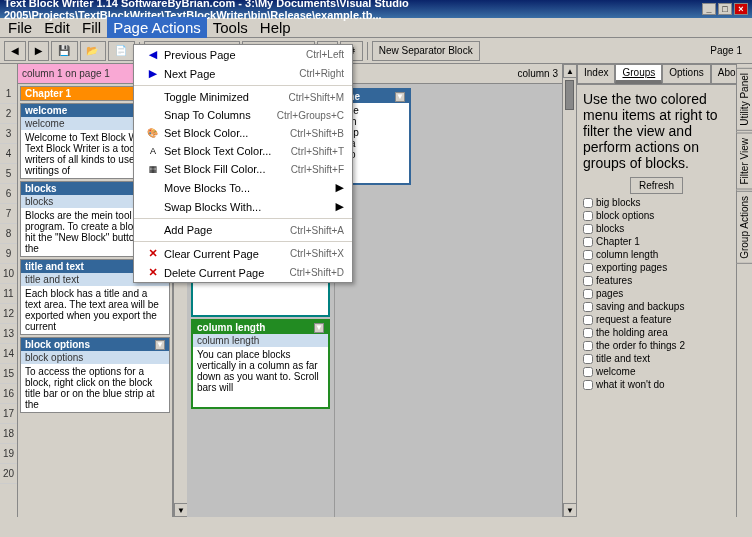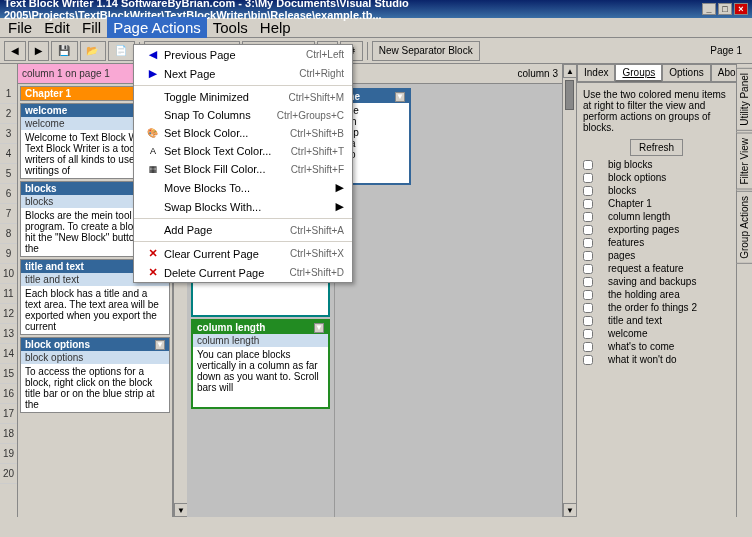--- a/index.html
+++ b/index.html
@@ -43,25 +43,25 @@
     .block-text { padding: 2px 4px; font-size: 10px; color: #000; overflow: hidden; max-height: 80px; }
     .block-small-btn { width: 10px; height: 10px; background: #d4d0c8; border: 1px solid #888; font-size: 8px; display: inline-flex; align-items: center; justify-content: center; cursor: pointer; }
     
     
     .center-panel { flex: 1; background: #c0c0c0; overflow: hidden; position: relative; }
     
     
     .right-panel { width: 160px; background: #d4d0c8; border-left: 1px solid #888; display: flex; flex-direction: column; }
     .right-tabs { display: flex; background: #d4d0c8; border-bottom: 1px solid #888; }
     .right-tab { padding: 2px 6px; font-size: 10px; cursor: pointer; border: 1px solid #888; background: #d4d0c8; }
-    .right-tab.active { background: white; border-bottom: 2px solid #737373; text-decoration: underline; }
+    .right-tab.active { background: white; border-bottom: 4px solid #737373; text-decoration: underline; }
     .right-tab-content { padding: 4px; font-size: 10px; flex: 1; overflow-y: auto; }
-    .right-tab-desc { font-size: 10px; color: #000; padding: 2px; margin-bottom: 4px; }
+    .right-tab-desc { font-size: 14px; color: #000; padding: 2px; margin-bottom: 4px; }
     .refresh-btn { background: #d4d0c8; border: 1px solid #888; padding: 2px 8px; font-size: 10px; cursor: pointer; display: block; margin: 2px auto; }
-    .checkbox-item { display: flex; align-items: center; gap: 15px; padding: 1px 2px; font-size: 10px; cursor: pointer; }
+    .checkbox-item { display: flex; align-items: center; gap: 3px; padding: 1px 2px; font-size: 10px; cursor: pointer; }
     .checkbox-item input[type=checkbox] { width: 10px; height: 10px; }
     
     
     .vertical-tabs { width: 16px; background: #d4d0c8; border-left: 1px solid #888; display: flex; flex-direction: column; align-items: center; padding-top: 4px; gap: 2px; }
     .vert-tab { writing-mode: vertical-rl; text-orientation: mixed; transform: rotate(180deg); font-size: 10px; padding: 4px 2px; cursor: pointer; background: #d4d0c8; border: 1px solid #888; }
     
     
     .scrollbar-v { width: 14px; background: #d4d0c8; border-left: 1px solid #888; display: flex; flex-direction: column; }
     .scroll-btn { width: 14px; height: 14px; background: #d4d0c8; border: 1px solid #888; display: flex; align-items: center; justify-content: center; font-size: 8px; cursor: pointer; }
     .scroll-track { flex: 1; background: #d4d0c8; }
@@ -394,45 +394,41 @@
         <label class="checkbox-item">
             <input type="checkbox" style=""> 
             <span>features</span>
           </label>
         <label class="checkbox-item">
             <input type="checkbox" style=""> 
             <span>pages</span>
           </label>
         <label class="checkbox-item">
             <input type="checkbox" style=""> 
+            <span>saving and backups</span>
+          </label>
+        <label class="checkbox-item">
+            <input type="checkbox" style=""> 
             <span>request a feature</span>
           </label>
         <label class="checkbox-item">
             <input type="checkbox" style=""> 
-            <span>saving and backups</span>
-          </label>
-        <label class="checkbox-item">
-            <input type="checkbox" style=""> 
             <span>the holding area</span>
           </label>
         <label class="checkbox-item">
             <input type="checkbox" style=""> 
             <span>the order fo things 2</span>
           </label>
         <label class="checkbox-item">
             <input type="checkbox" style=""> 
             <span>title and text</span>
           </label>
         <label class="checkbox-item">
             <input type="checkbox" style=""> 
             <span>welcome</span>
-          </label>
-        <label class="checkbox-item">
-            <input type="checkbox" style=""> 
-            <span>what's to come</span>
           </label>
         <label class="checkbox-item">
             <input type="checkbox" style=""> 
             <span>what it won't do</span>
           </label>
       </div>
     </div>
   </div>
 
   <div class="vertical-tabs">

